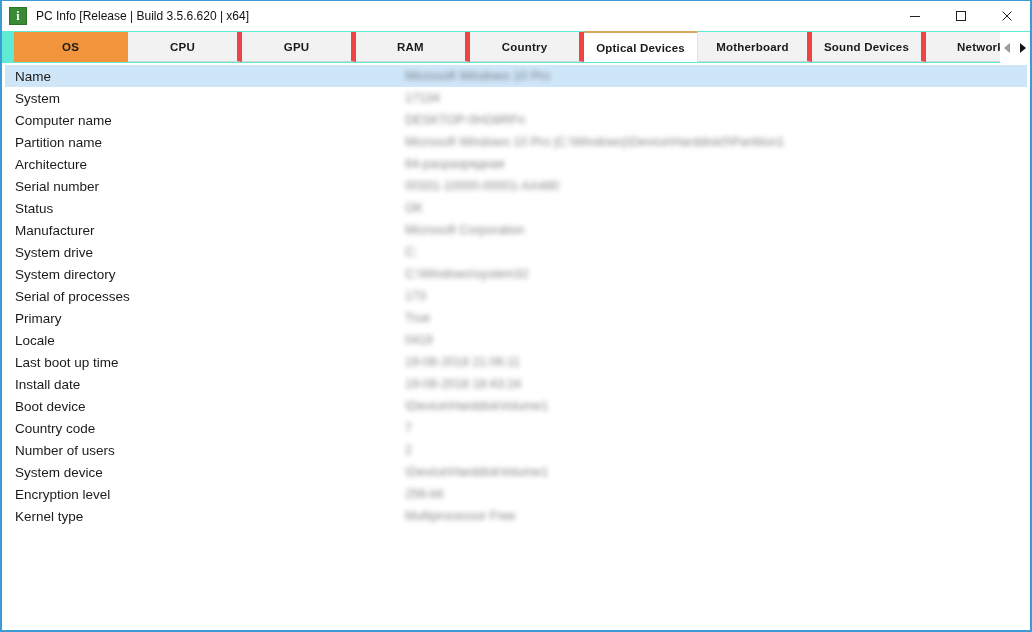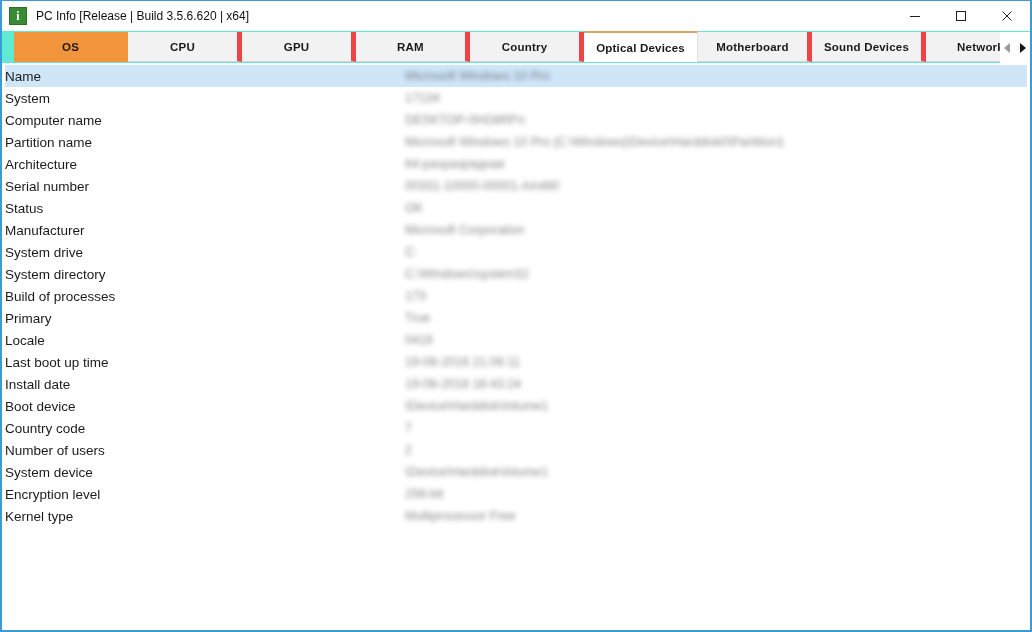--- a/index.html
+++ b/index.html
@@ -164,21 +164,21 @@
     display: flex;
     align-items: center;
     margin: 0 3px 0 3px;
   }
   .row.selected {
     background: #cfe6f9;
   }
   .row-label {
     width: 400px;
     flex: 0 0 auto;
-    padding-left: 0;
+    padding-left: 10px;
     box-sizing: border-box;
     font-size: 13.5px;
     color: #1b1b1b;
     white-space: nowrap;
   }
   .row-value {
     flex: 1 1 auto;
     font-size: 12.5px;
     color: #3c3c3c;
     white-space: nowrap;
@@ -298,21 +298,21 @@
     </div>
     <div class="row">
       <span class="row-label">System drive</span>
       <span class="row-value">C:</span>
     </div>
     <div class="row">
       <span class="row-label">System directory</span>
       <span class="row-value">C:\Windows\system32</span>
     </div>
     <div class="row">
-      <span class="row-label">Build of processes</span>
+      <span class="row-label">Serial of processes</span>
       <span class="row-value">173</span>
     </div>
     <div class="row">
       <span class="row-label">Primary</span>
       <span class="row-value">True</span>
     </div>
     <div class="row">
       <span class="row-label">Locale</span>
       <span class="row-value">0419</span>
     </div>

